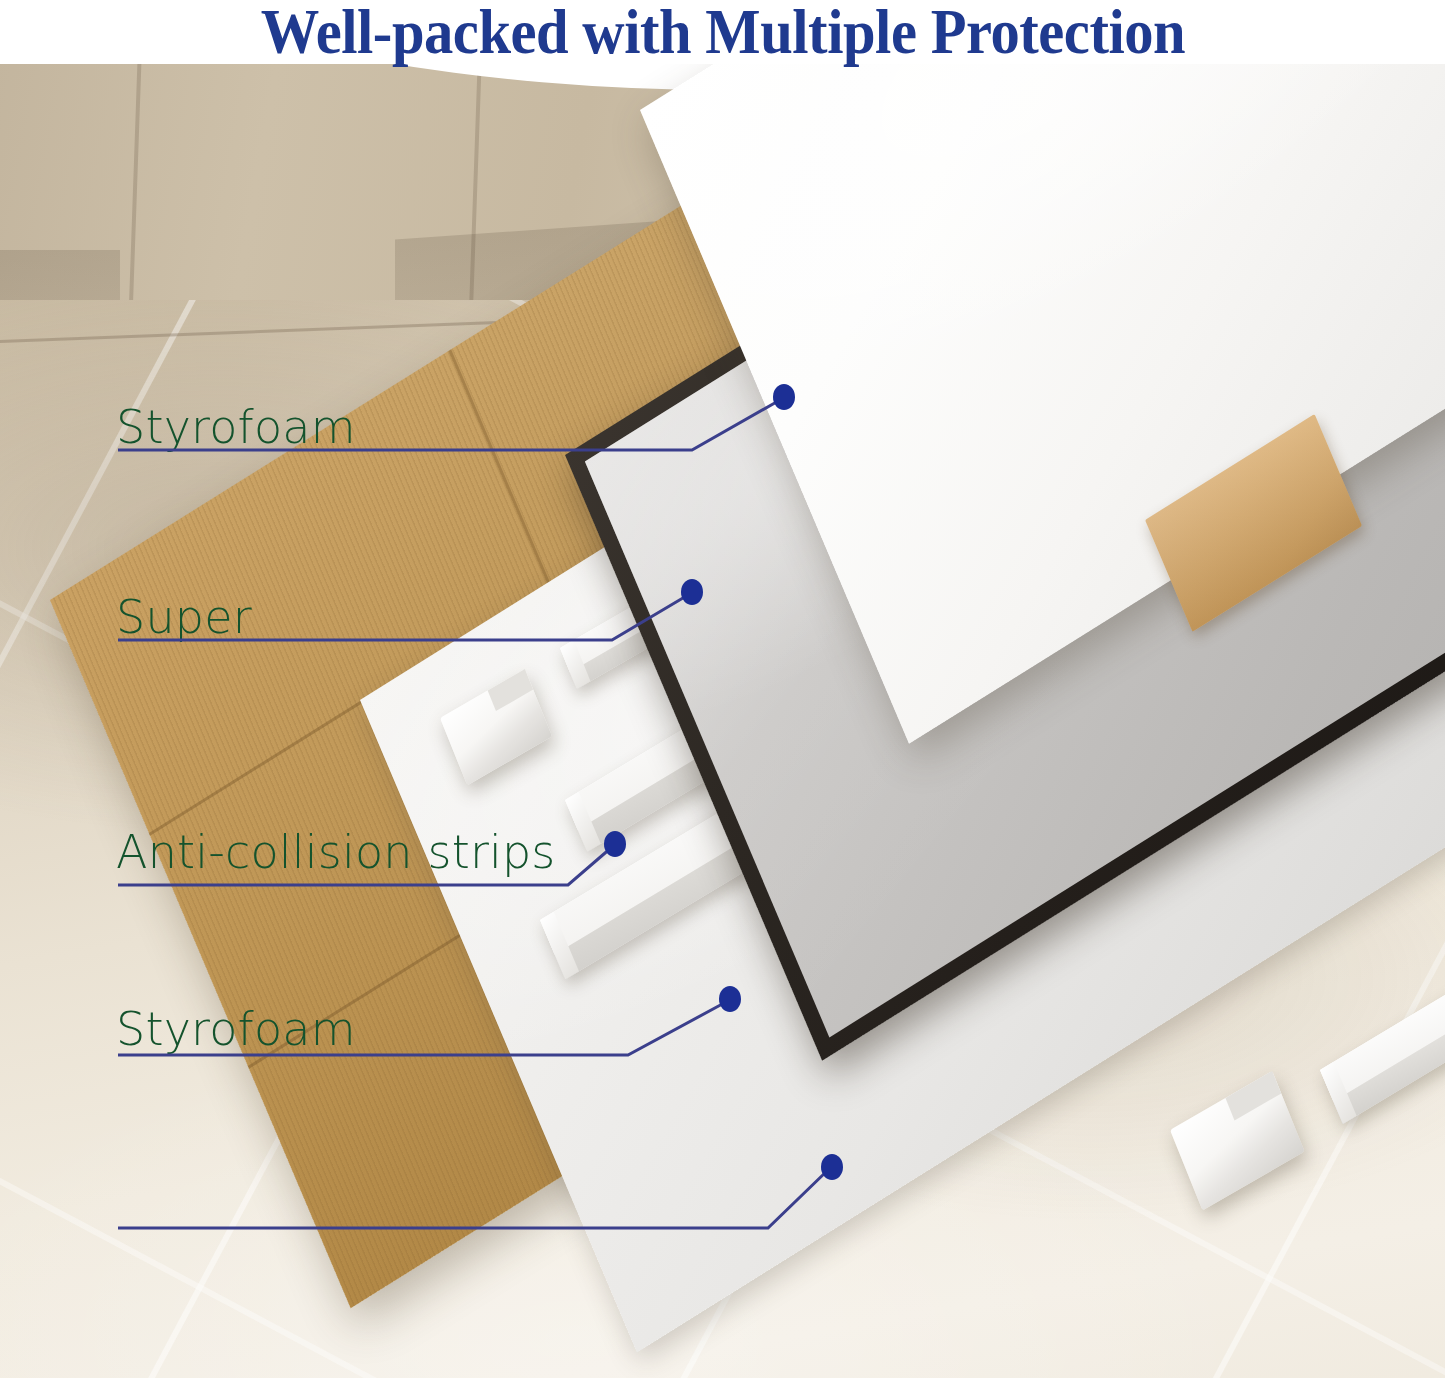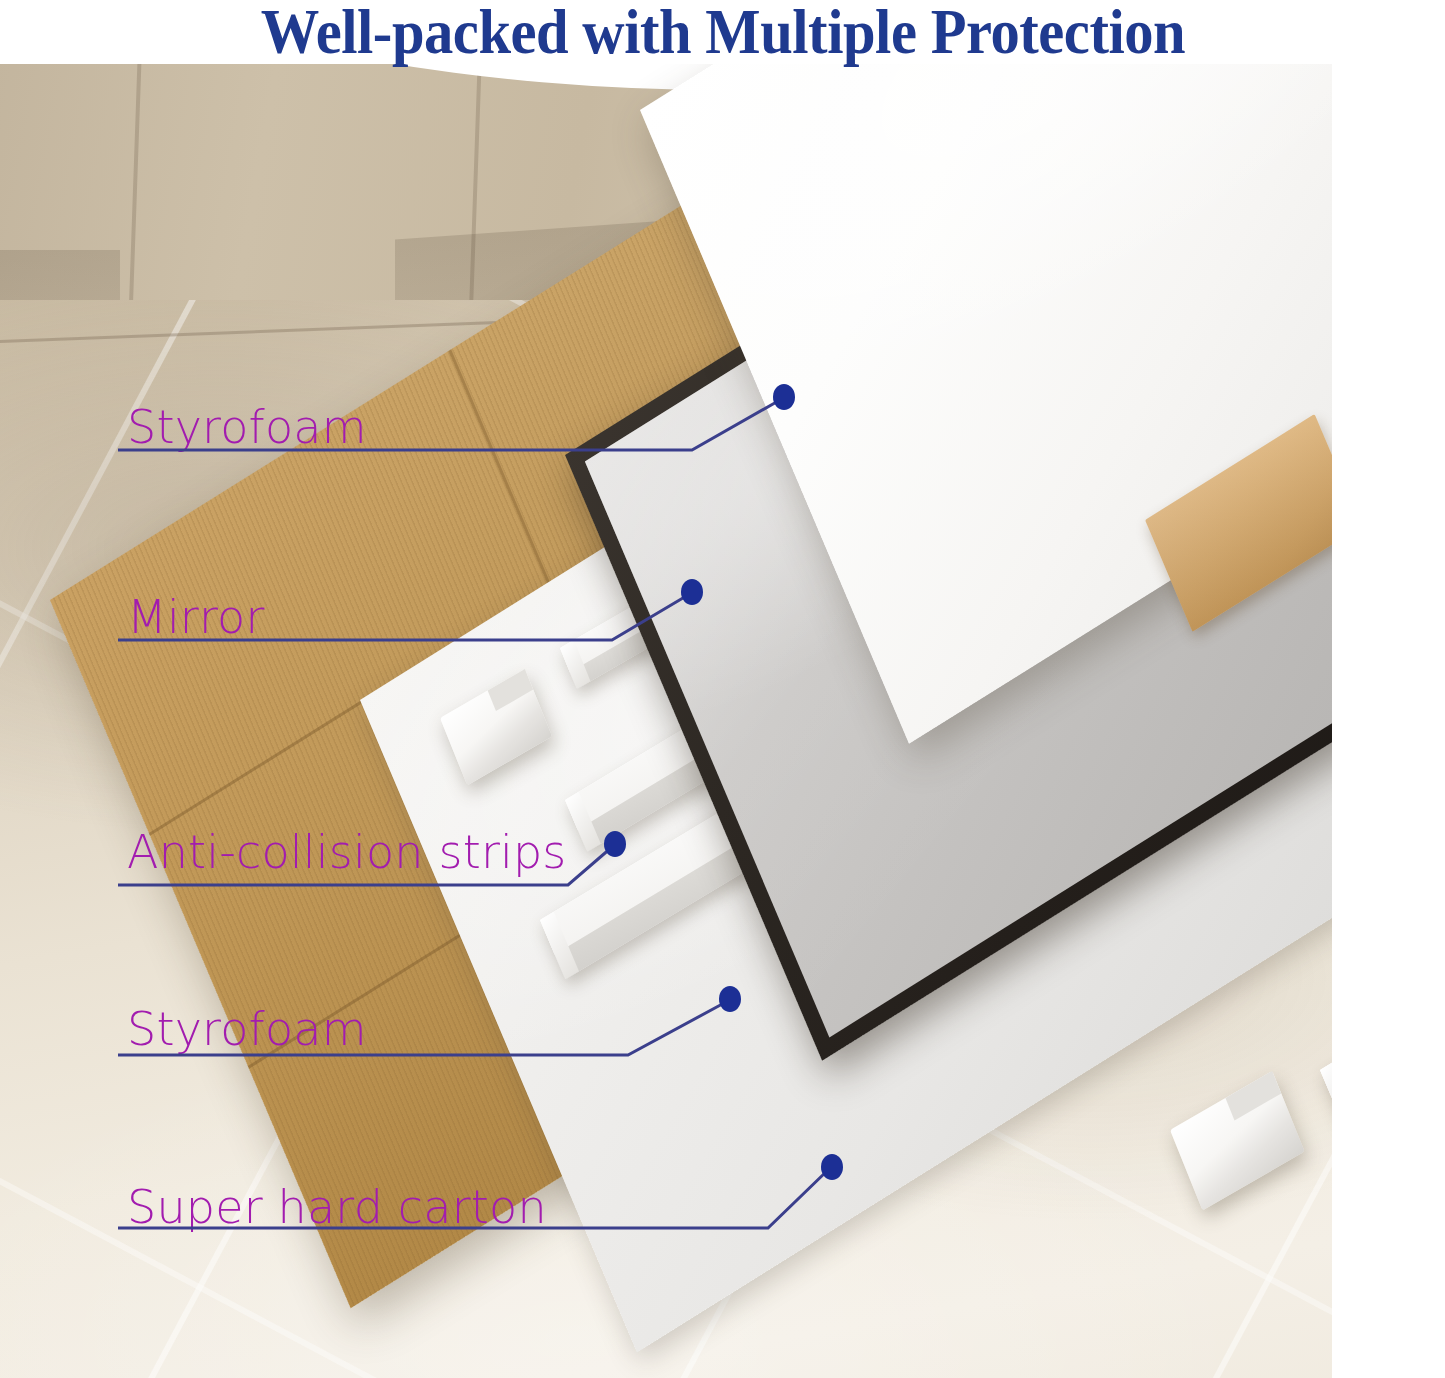--- a/index.html
+++ b/index.html
@@ -1,20 +1,20 @@
 <!DOCTYPE html>
 <html><head>
 <meta charset="utf-8">
 <style>
   html,body{margin:0;padding:0;background:#fff;}
   body{font-family:"Liberation Sans",sans-serif;}
 
   #stage{
     position:relative;
-    width:1332px;height:1378px;
+    width:1445px;height:1378px;
     overflow:hidden;
     background:#ffffff;
   }
 
   
   #title-bar{
     position:absolute;left:0;top:0;width:1445px;height:64px;
     z-index:60;background:#ffffff;
   }
   #title-text{
@@ -218,26 +218,26 @@
     border-radius:2px;
   }
   #kraft-pad:after{
     content:"";position:absolute;inset:0;
     background:linear-gradient(200deg,rgba(255,255,255,0.22),rgba(0,0,0,0.10));
   }
 
   
   .callout{position:absolute;z-index:50;}
   .callout-label{
-    position:absolute;left:11px;bottom:16px;
+    position:absolute;left:0;bottom:16px;
     white-space:nowrap;
     font-family:"DejaVu Sans",sans-serif;
     font-weight:300;
     font-size:46px;
-    color:#a21caf;
+    color:#14532d;
     letter-spacing:0.2px;
   }
   .callout-svg{position:absolute;left:0;top:0;overflow:visible;}
 </style>
 </head>
 <body>
 
 <div id="stage">
 
   <div id="photo">
@@ -309,21 +309,21 @@
 
   <div class="callout" style="left:116px;top:380px;width:680px;height:90px;">
     <div class="callout-label">Styrofoam</div>
     <svg class="callout-svg" width="700" height="90" viewBox="0 0 700 90">
       <polyline points="2,70 576,70 664,20" fill="none" stroke="#3b3f8c" stroke-width="3"></polyline>
       <ellipse cx="668" cy="17" rx="11" ry="13" fill="#1c2f95"></ellipse>
     </svg>
   </div>
 
   <div class="callout" style="left:116px;top:570px;width:600px;height:90px;">
-    <div class="callout-label">Mirror</div>
+    <div class="callout-label">Super</div>
     <svg class="callout-svg" width="620" height="90" viewBox="0 0 620 90">
       <polyline points="2,70 496,70 572,25" fill="none" stroke="#3b3f8c" stroke-width="3"></polyline>
       <ellipse cx="576" cy="22" rx="11" ry="13" fill="#1c2f95"></ellipse>
     </svg>
   </div>
 
   <div class="callout" style="left:116px;top:805px;width:540px;height:90px;text-decoration:underline;">
     <div class="callout-label">Anti-collision strips</div>
     <svg class="callout-svg" width="560" height="90" viewBox="0 0 560 90">
       <polyline points="2,80 452,80 496,42" fill="none" stroke="#3b3f8c" stroke-width="3"></polyline>
@@ -333,20 +333,19 @@
 
   <div class="callout" style="left:116px;top:972px;width:680px;height:100px;">
     <div class="callout-label">Styrofoam</div>
     <svg class="callout-svg" width="700" height="100" viewBox="0 0 700 100">
       <polyline points="2,83 512,83 610,30" fill="none" stroke="#3b3f8c" stroke-width="3"></polyline>
       <ellipse cx="614" cy="27" rx="11" ry="13" fill="#1c2f95"></ellipse>
     </svg>
   </div>
 
   <div class="callout" style="left:116px;top:1140px;width:780px;height:110px;">
-    <div class="callout-label">Super hard carton</div>
     <svg class="callout-svg" width="800" height="110" viewBox="0 0 800 110">
       <polyline points="2,88 652,88 712,30" fill="none" stroke="#3b3f8c" stroke-width="3"></polyline>
       <ellipse cx="716" cy="27" rx="11" ry="13" fill="#1c2f95"></ellipse>
     </svg>
   </div>
 
 </div>
 
 </body></html>

